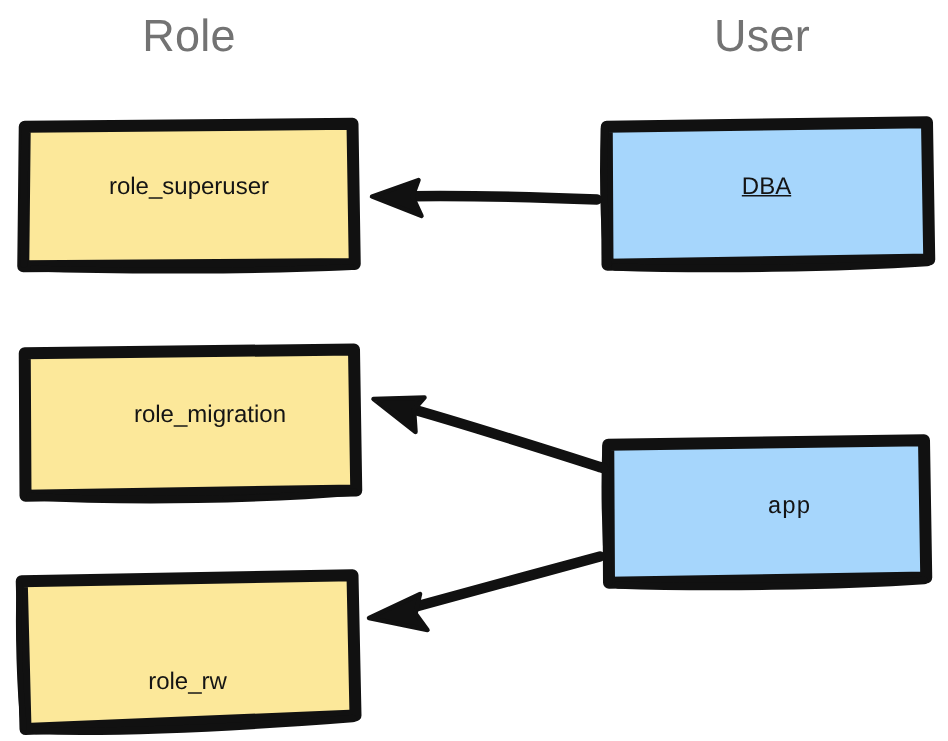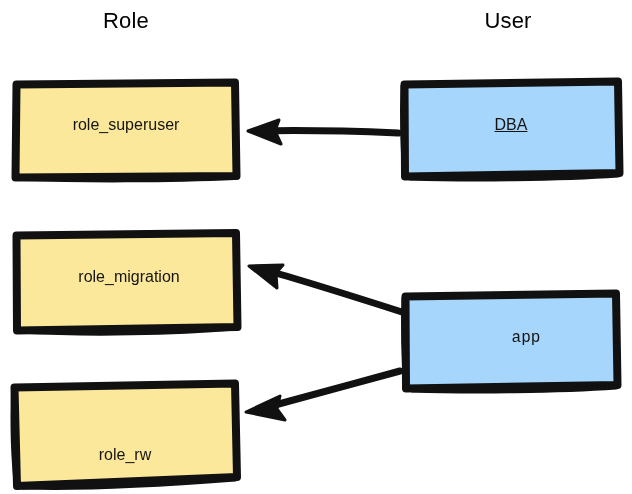--- a/index.html
+++ b/index.html
@@ -17,41 +17,41 @@
   }
   #diagram-canvas {
     position: absolute;
     left: 0;
     top: 0;
     width: 632px;
     height: 494px;
   }
   .col-header {
     position: absolute;
-    font-size: 22px;
+    font-size: 30px;
     font-weight: 400;
-    color: #000000;
+    color: #737373;
     letter-spacing: 0.2px;
     white-space: nowrap;
     text-align: center;
   }
   #header-role  { left: 0px;   top: 8px;  width: 252px; }
   #header-user  { left: 382px; top: 8px;  width: 252px; }
 
   .node-label {
     position: absolute;
     font-size: 16px;
     font-weight: 400;
     color: #141414;
     white-space: nowrap;
     text-align: center;
     pointer-events: none;
   }
   #label-role-superuser { left: 16px;  top: 116px; width: 220px; }
-  #label-role-migration { left: 17px;  top: 268px; width: 224px; }
+  #label-role-migration { left: 28px;  top: 268px; width: 224px; }
   #label-role-rw        { left: 12px;  top: 422px; width: 226px; margin-top: 24px; }
   #label-dba            { left: 402px; top: 116px; width: 218px; text-decoration: underline; }
   #label-app            { left: 418px; top: 329px; width: 216px; font-family: Liberation Mono, monospace; }
 </style>
 </head>
 <body>
 
 <svg id="diagram-canvas" viewBox="0 0 632 494" xmlns="http://www.w3.org/2000/svg">
 
   <g>

